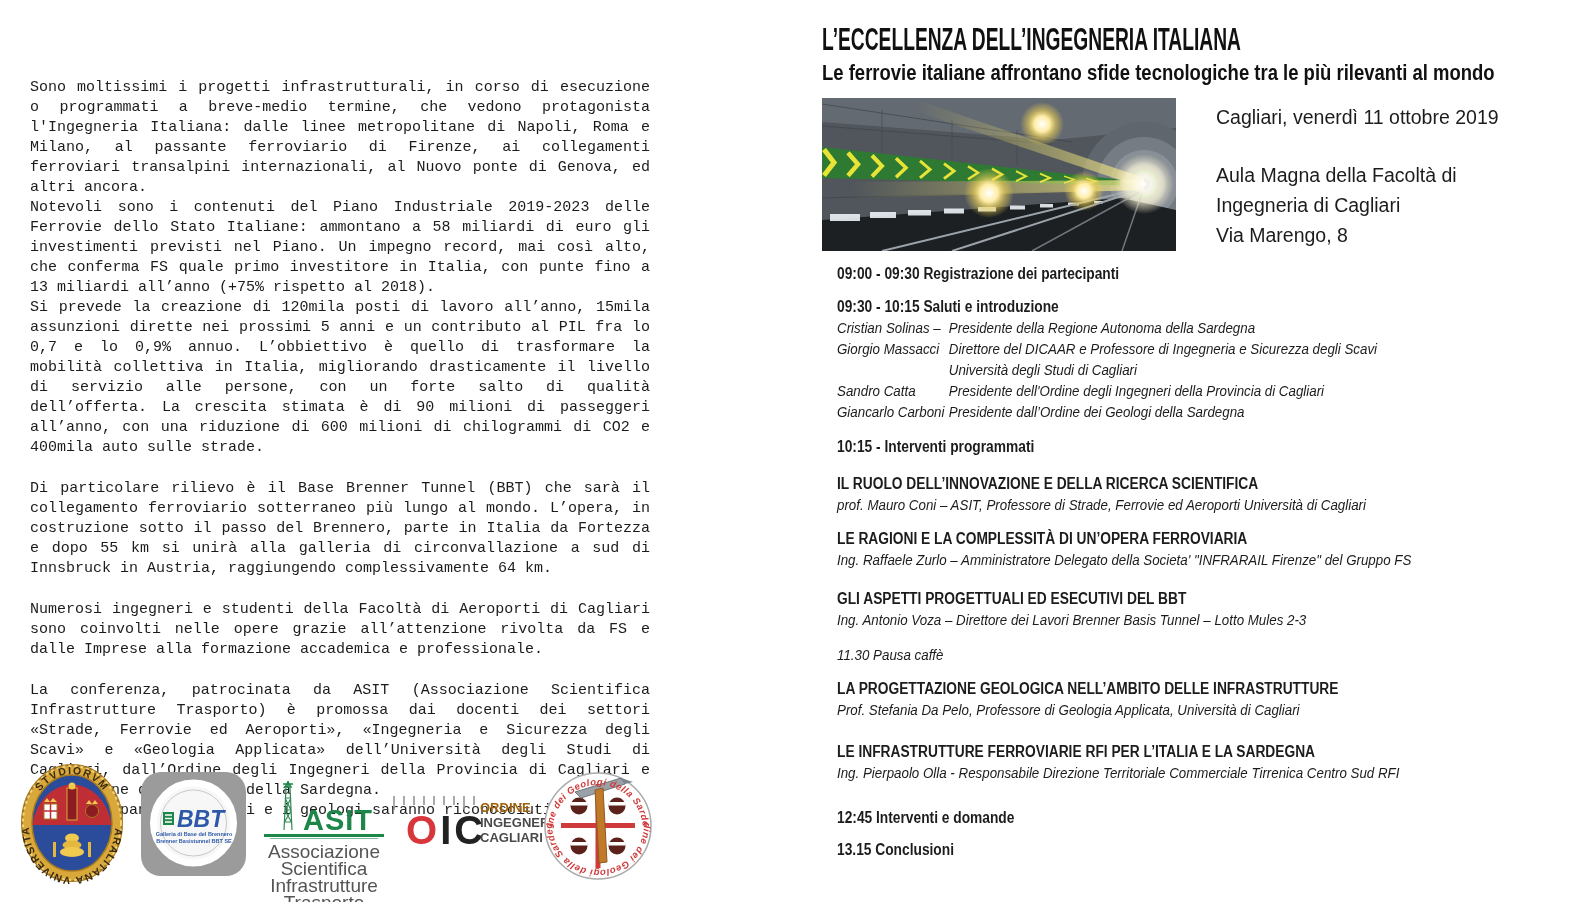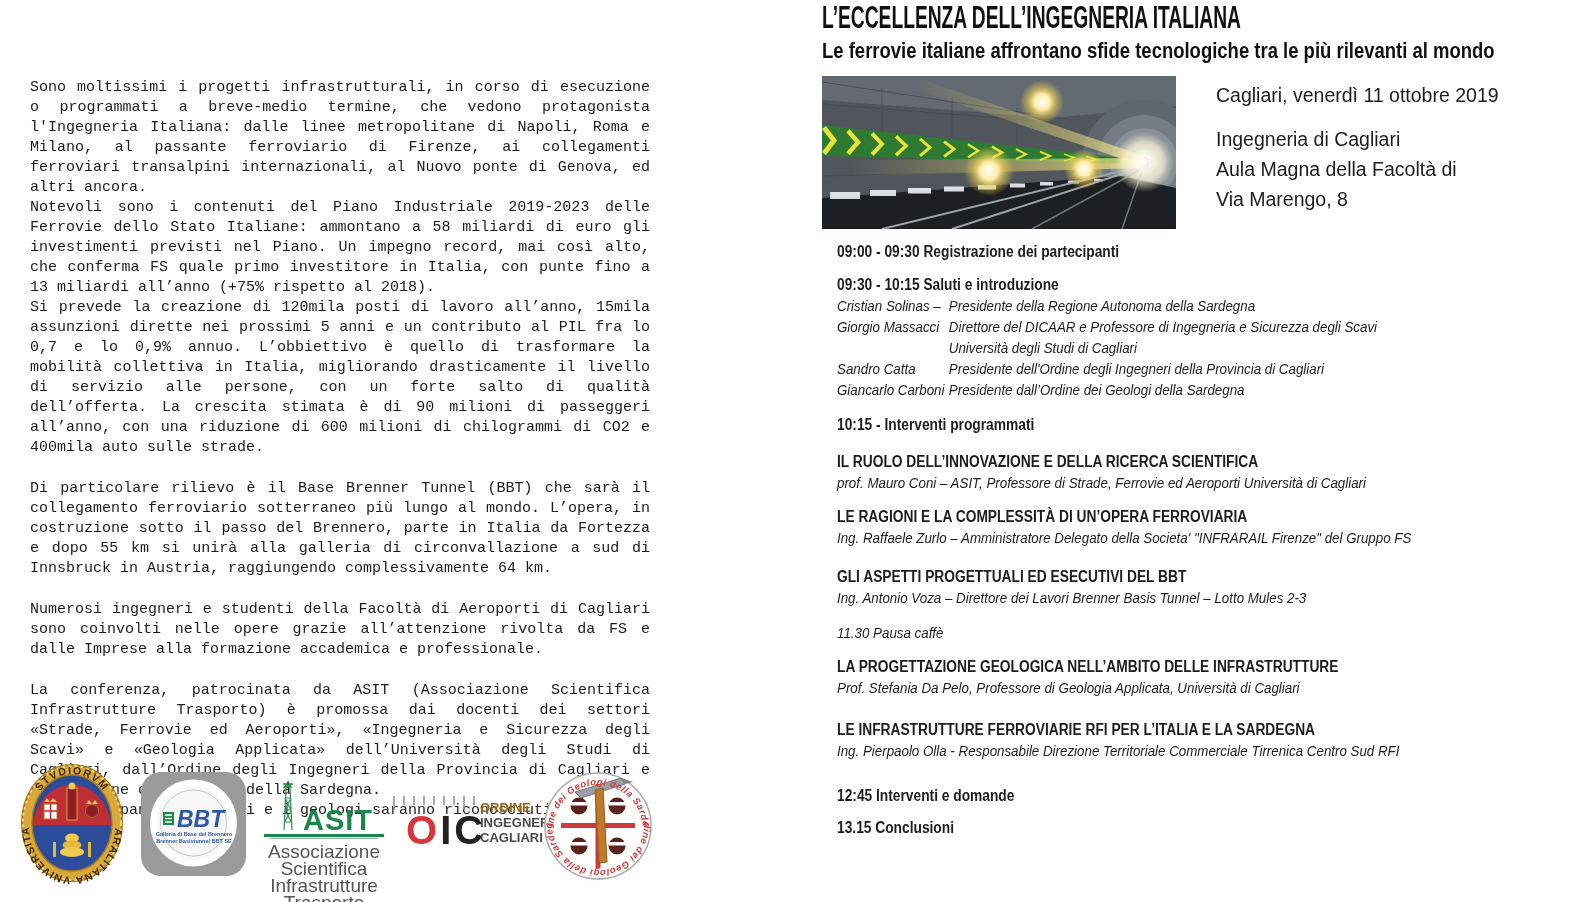--- a/index.html
+++ b/index.html
@@ -19,28 +19,28 @@
   .asit-bar{height:3px;background:#1d8649;margin:2px 8px 1px 8px;}
   .asit-bar2{height:1px;background:#7fb89b;margin:0 14px 4px 14px;}
   .asit-sub{font-size:19px;line-height:17px;color:#555;}
   .oic-block{left:392px;top:42px;width:160px;height:82px;}
   .oic-mark{position:absolute;left:14px;top:14px;font-size:40px;font-weight:bold;letter-spacing:3px;line-height:44px;}
   .oic-o{color:#d9363c;}
   .oic-bk{color:#222;}
   .oic-text{position:absolute;left:88px;top:6px;font-size:13px;font-weight:bold;line-height:15px;color:#4a4a4a;}
   .oic-text .r{color:#a16207;}
   
-  .right-col{position:absolute;left:822px;top:0;width:770px;}
+  .right-col{position:absolute;left:822px;top:22px;width:770px;}
   .title{font-size:31px;font-weight:bold;line-height:36px;white-space:nowrap;
          transform:scaleX(0.62);transform-origin:left top;color:#111;}
   .subtitle{font-size:22px;font-weight:bold;line-height:26px;white-space:nowrap;margin-top:2px;
          transform:scaleX(0.84);transform-origin:left top;color:#111;}
   .hero{display:flex;margin-top:12px;}
   .event{margin-left:40px;padding-top:4px;font-size:19.5px;line-height:30px;}
-  .event .date{margin-bottom:14px;}
+  .event .date{margin-bottom:28px;}
   .program-label{margin:12px 0 0 15px;font-size:15px;letter-spacing:1px;color:#3d3d3d;line-height:18px;}
   .program{margin:12px 0 0 15px;width:860px;transform:scaleX(0.86);transform-origin:left top;}
   .slot{font-size:16px;font-weight:bold;line-height:21px;white-space:nowrap;}
   .m12{margin-top:12px;} .m14{margin-top:14px;} .m16{margin-top:16px;} .m13{margin-top:13px;}
   .m18{margin-top:18px;} .m21{margin-top:21px;} .m24{margin-top:24px;} .m11{margin-top:11px;}
   .speakers{font-style:italic;font-size:15.5px;line-height:21px;}
   .speaker-row{display:grid;grid-template-columns:130px 1fr;white-space:nowrap;}
   .talk-title{font-size:16px;font-weight:bold;line-height:21px;white-space:nowrap;}
   .talk-speaker{font-style:italic;font-size:15.5px;line-height:21px;white-space:nowrap;}
   .break-line{font-style:italic;font-size:15.5px;line-height:21px;white-space:nowrap;}
@@ -249,22 +249,22 @@
         <polygon points="95,2 322,80 322,90 95,14" fill="url(#streak)" opacity="0.85"></polygon>
         <polygon points="30,84 322,82 322,92 30,100" fill="url(#streak)" opacity="0.9"></polygon>
         <circle cx="322" cy="86" r="30" fill="url(#vglow)"></circle>
         <circle cx="220" cy="26" r="22" fill="url(#orb)"></circle>
         <circle cx="167" cy="95" r="25" fill="url(#orb)"></circle>
         <circle cx="262" cy="93" r="20" fill="url(#orb)"></circle>
       </svg>
 
       <div class="event">
         <div class="date">Cagliari, venerdì 11 ottobre 2019</div>
+        <div>Aula Magna della Facoltà di</div>
         <div>Ingegneria di Cagliari</div>
-        <div>Aula Magna della Facoltà di</div>
         <div>Via Marengo, 8</div>
       </div>
     </div>
 
 
     <div class="program">
       <div class="slot">09:00 - 09:30 Registrazione dei partecipanti</div>
 
       <div class="slot m12">09:30 - 10:15 Saluti e introduzione</div>
       <div class="speakers">

